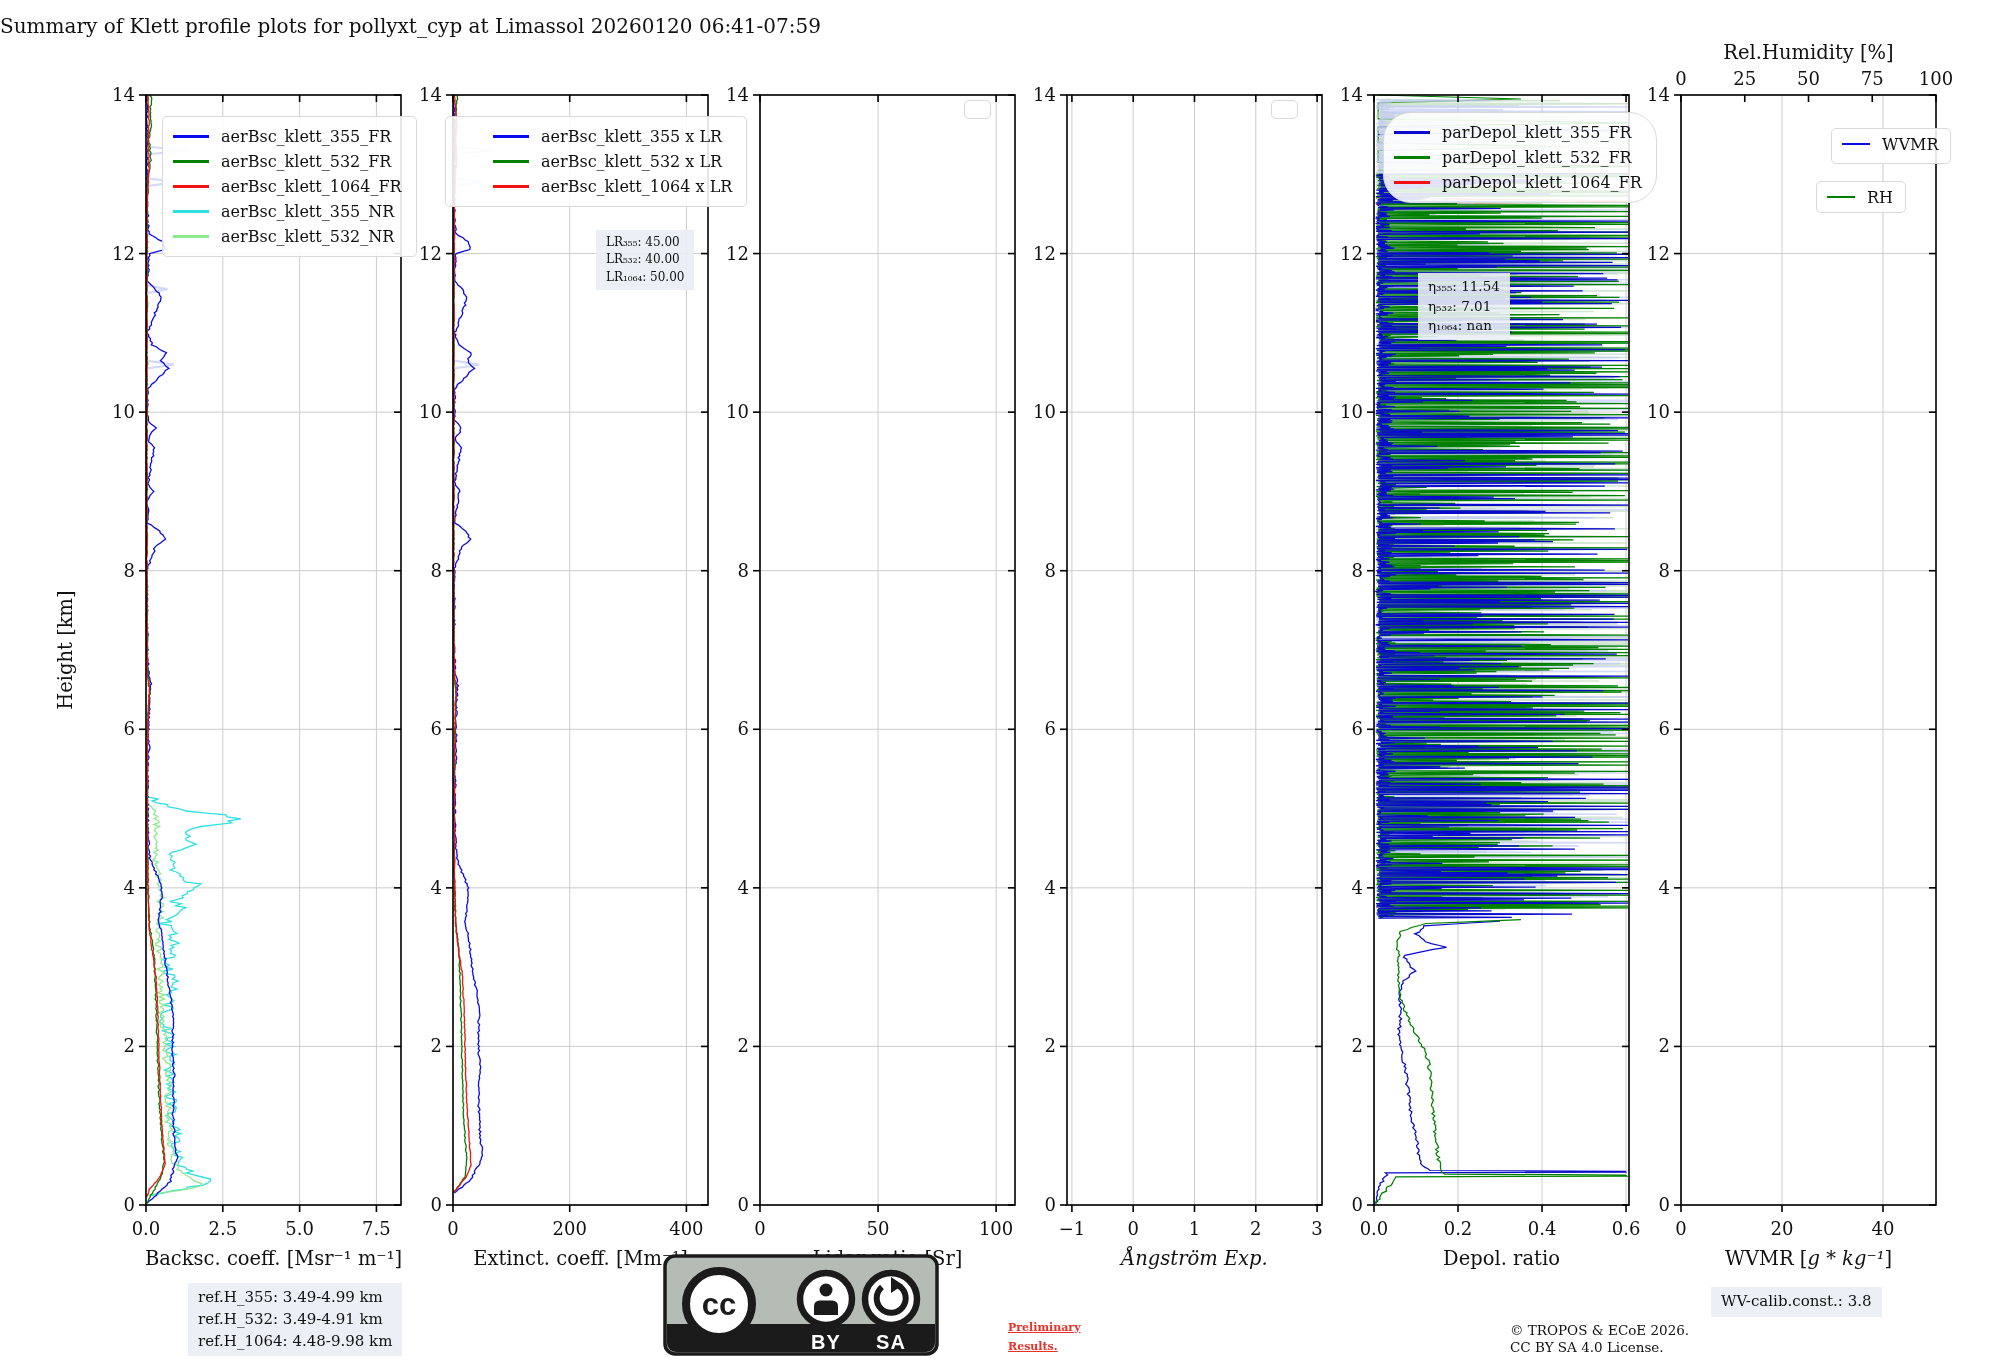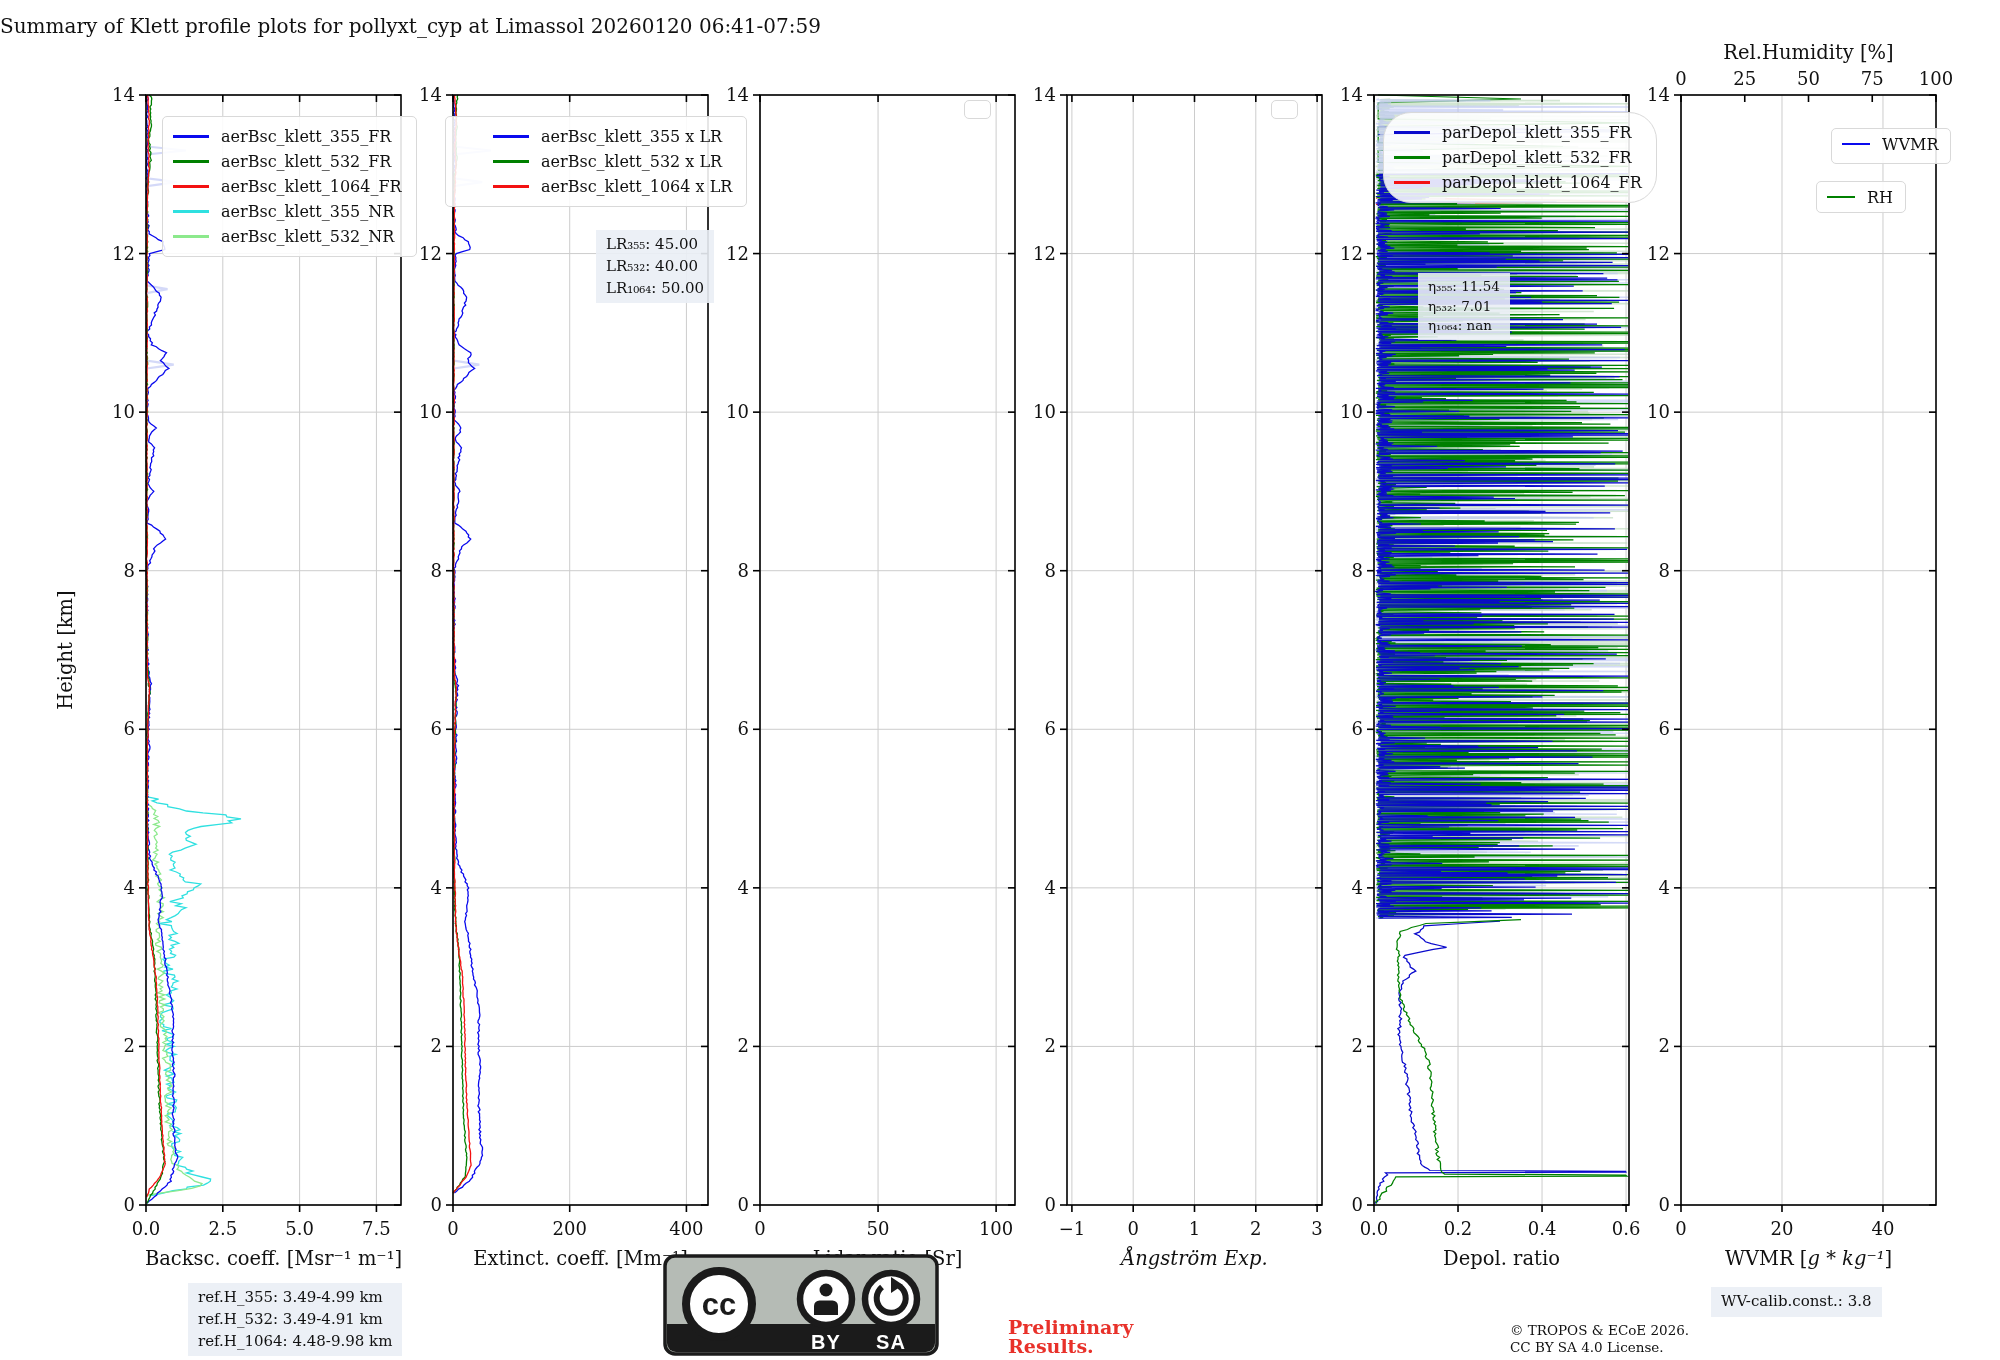--- a/index.html
+++ b/index.html
@@ -14,22 +14,22 @@
   .legend{position:absolute;background:rgba(255,255,255,0.88);border:1px solid #d9d9d9;
        border-radius:5px;padding:7px 14px 7px 10px;z-index:5;}
   .legend .li{display:flex;align-items:center;height:25px;white-space:nowrap;}
   .legend .ls{display:inline-block;width:36px;height:2.6px;margin-right:12px;flex:0 0 36px;}
   .legend .lt{font-size:16px;}
   .mini-legend{position:absolute;width:25px;height:17px;border:1px solid #d9d9d9;
        border-radius:5px;background:rgba(255,255,255,0.85);z-index:5;}
   .abox{position:absolute;background:rgba(234,238,245,0.9);padding:4px 10px;z-index:6;
        white-space:nowrap;}
   .abox div{line-height:1.45;}
-  .prelim{position:absolute;left:1008px;top:1318px;font-weight:bold;font-size:19px;
-       line-height:19px;z-index:6;}
+  .prelim{position:absolute;left:1008px;top:1318px;font-weight:bold;font-size:11px;
+       line-height:19px;z-index:6;text-decoration:underline;}
   .copyright{position:absolute;left:1510px;top:1322px;font-weight:normal;font-size:13.5px;
        line-height:17px;z-index:6;}
   .ccbadge{position:absolute;z-index:6;}
   .cctext{font-family:"Liberation Sans",sans-serif;font-weight:bold;font-size:31px;
        text-anchor:middle;fill:#1b1b1b;}
   .ccband{font-family:"Liberation Sans",sans-serif;font-weight:bold;font-size:20px;
        text-anchor:middle;fill:#ffffff;letter-spacing:1px;}
 </style>
 </head>
 <body>
@@ -404,21 +404,21 @@
     <div class="li">
         <span class="ls" style="background: rgb(0, 128, 0);"></span>
         <span class="lt">aerBsc_klett_532 x LR</span>
       </div>
     <div class="li">
         <span class="ls" style="background: rgb(243, 17, 17);"></span>
         <span class="lt">aerBsc_klett_1064 x LR</span>
       </div>
   </div>
 
-  <div class="abox" style="left:596px;top:230px;font-size:15px;">
+  <div class="abox" style="left:596px;top:230px;font-size:12px;">
     <div>LR₃₅₅: 45.00</div>
     <div>LR₅₃₂: 40.00</div>
     <div>LR₁₀₆₄: 50.00</div>
   </div>
 
   <div class="mini-legend" style="left:964px;top:100px;"></div>
   <div class="mini-legend" style="left:1271px;top:100px;"></div>
 
   <div class="legend" style="left:1383px;top:112px;border-radius:28px;">
     <div class="li">

